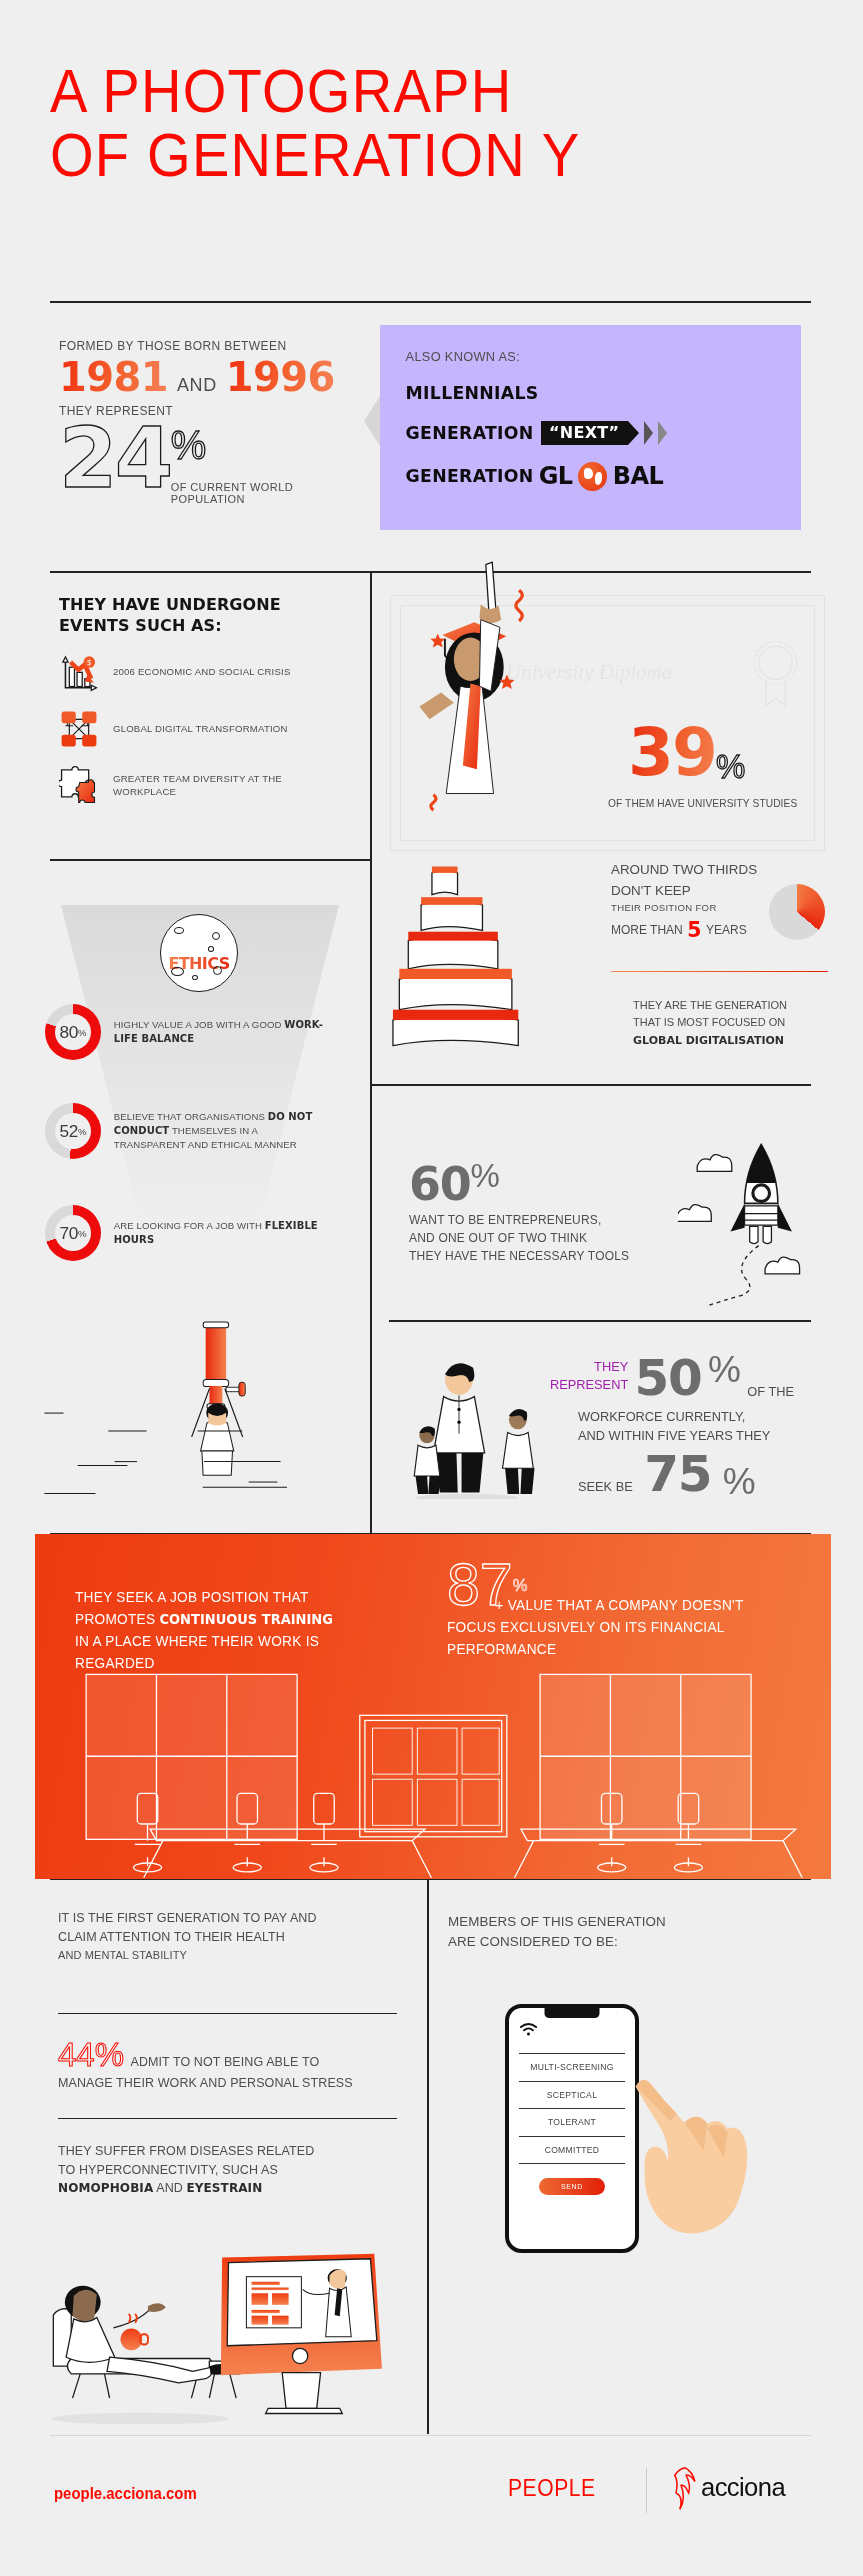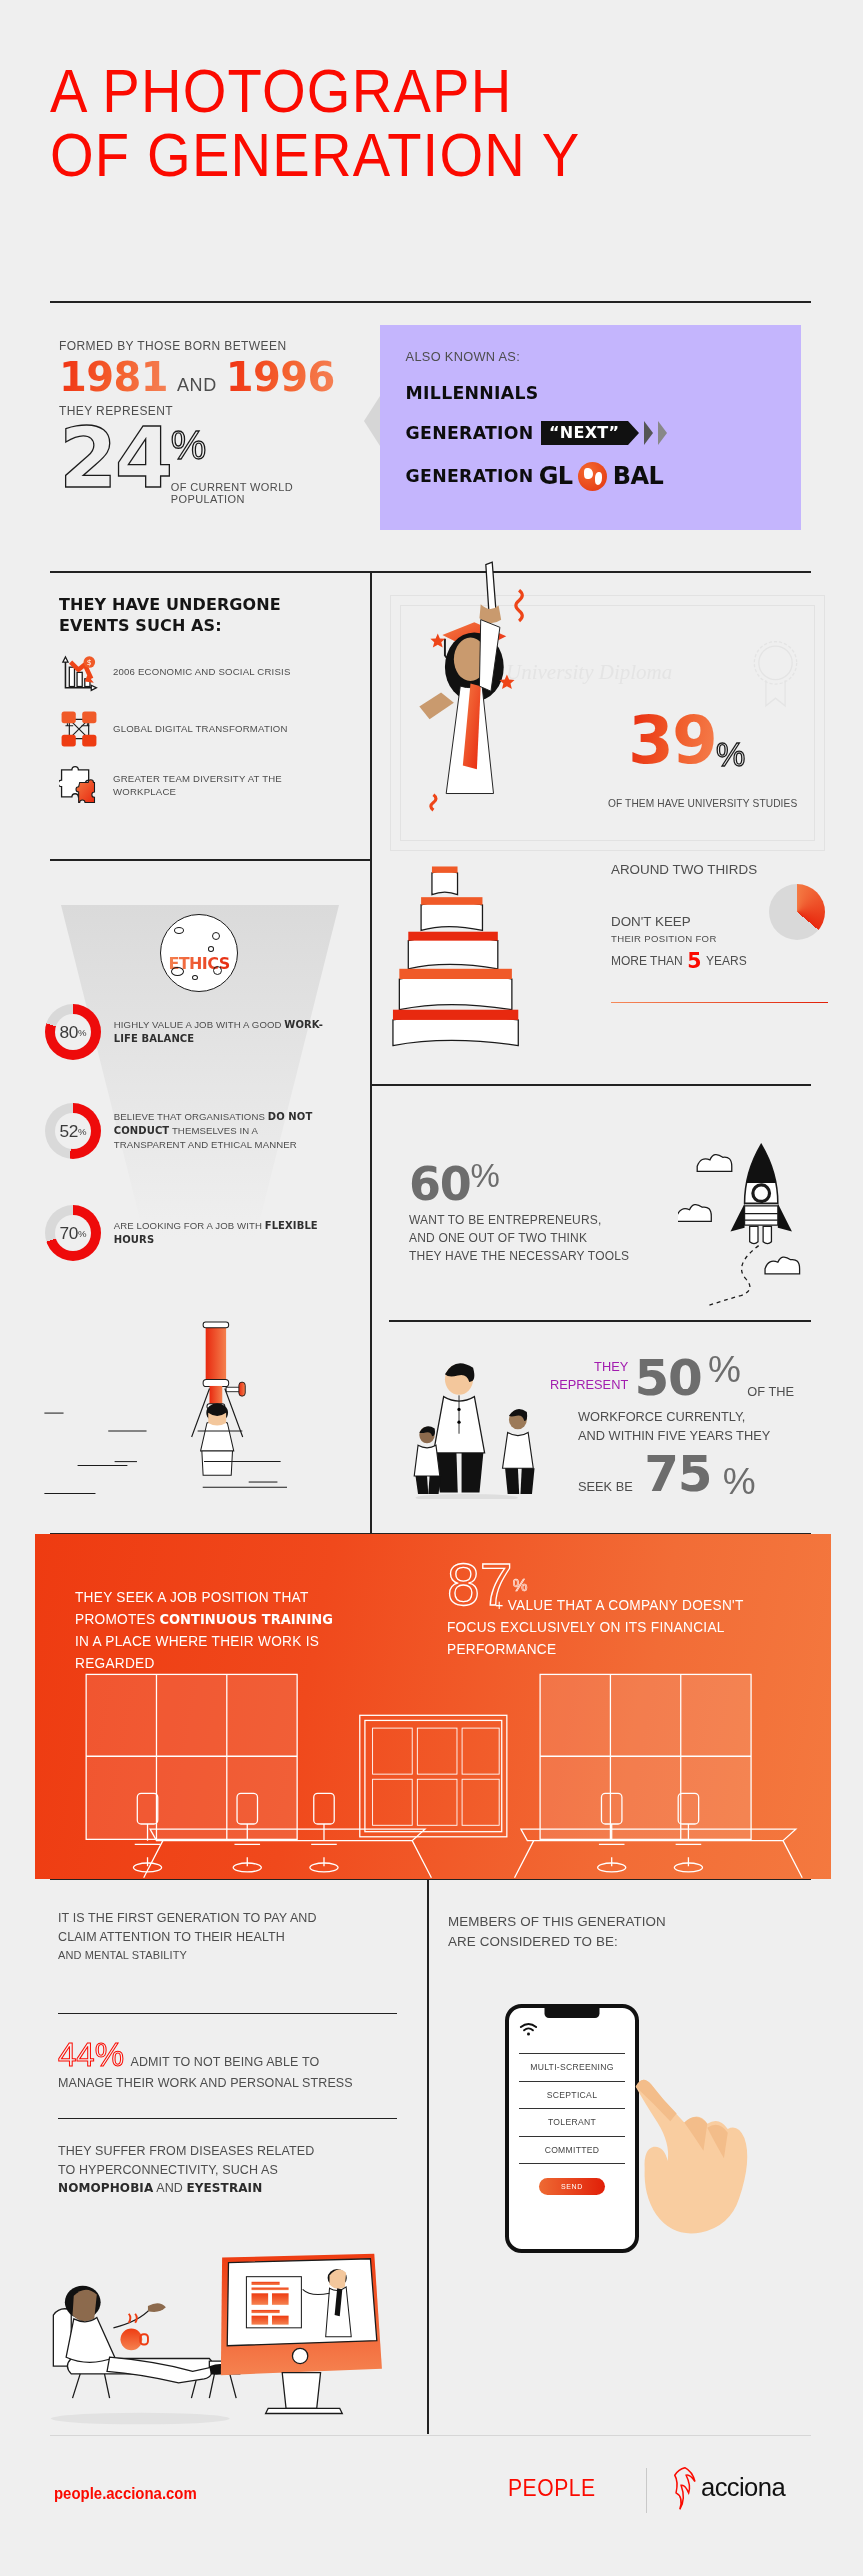--- a/index.html
+++ b/index.html
@@ -301,21 +301,21 @@
           <linearGradient id="cg" x1="0" y1="0" x2="1" y2="1">
             <stop offset="0" stop-color="#f47a43"></stop>
             <stop offset="1" stop-color="#e8290f"></stop>
           </linearGradient>
         </defs>
       <path d="M180 50 q10 8 0 16 q-10 8 0 16 q10 8 0 16" fill="none" stroke="#ee4518" stroke-width="5"></path>
       <path d="M46 370 q8 6 0 12 q-8 6 0 12" fill="none" stroke="#ee4518" stroke-width="5"></path>
       <path d="M56 104 l6 14 l15 1 l-11 10 l4 15 l-14 -8 l-14 8 l4 -15 l-11 -10 l15 -1 Z" fill="#ee4518" transform="scale(0.55) translate(40,110)"></path>
       <path d="M200 220 l5 11 l12 1 l-9 8 l3 12 l-11 -6 l-11 6 l3 -12 l-9 -8 l12 -1 Z" fill="#ee4518" transform="scale(0.7) translate(30,40)"></path>
     </svg>
-    <div style="position:absolute;left:237px;top:106px;display:flex;align-items:flex-end;">
+    <div style="position:absolute;left:237px;top:118px;display:flex;align-items:flex-end;">
       <span class="grad-num">39</span>
       <span class="pct-out" style="margin-bottom:5.1px;">%</span>
     </div>
     <div style="position:absolute;left:217px;top:202px;font-size:10.2px;color:#4d4d4d;letter-spacing:0.1px;">OF THEM HAVE UNIVERSITY STUDIES</div>
   </div>
 
   <svg style="position:absolute;left:384px;top:860px;" width="211" height="192" viewBox="0 0 330 300">
     <g stroke="#1b1b1b" stroke-width="2" fill="#fff">
       <path d="M75 20 q20 -8 40 0 l0 34 q-20 -8 -40 0 Z"></path>
         <rect x="75" y="10" width="40" height="10" fill="#f05a28" stroke="none"></rect>
@@ -325,32 +325,37 @@
         <rect x="38" y="112" width="140" height="14" fill="#e8290f" stroke="none"></rect>
       <path d="M24 186 q76 -16 176 0 l0 48 q-100 -16 -176 0 Z"></path>
         <rect x="24" y="170" width="176" height="16" fill="#f05a28" stroke="none"></rect>
       <path d="M14 250 q86 -16 196 0 l0 40 q-110 -16 -196 0 Z"></path>
         <rect x="14" y="234" width="196" height="16" fill="#e8290f" stroke="none"></rect>
     </g>
   </svg>
 
   <div style="position:absolute;left:611px;top:860px;width:217px;">
     <div style="font-size:13.4px;color:#4d4d4d;line-height:20.5px;">AROUND TWO THIRDS</div>
-    <div style="font-size:13.4px;color:#4d4d4d;line-height:19px;margin-top:31px;">DON'T KEEP</div>
+    <div style="font-size:13.4px;color:#4d4d4d;line-height:19px;">DON'T KEEP</div>
     <div style="font-size:9.6px;color:#4d4d4d;line-height:16.6px;letter-spacing:0.3px;">THEIR POSITION FOR</div>
     <div style="font-size:12px;color:#4d4d4d;display:flex;align-items:center;gap:4.5px;margin-top:1.9px;">
       <span>MORE THAN</span>
       <span style="font-family:'DejaVu Sans',sans-serif;font-weight:bold;font-size:20.5px;color:#fb0a00;">5</span>
       <span>YEARS</span>
     </div>
     <div style="width:100%;height:1.3px;margin-top:29px;background:linear-gradient(90deg,#f58a5a,#e11f08);"></div>
   </div>
   <div style="position:absolute;right:38px;top:884px;width:56px;height:56px;border-radius:50%;
       background:conic-gradient(from 0deg,#f47a43 0deg,#e8290f 130deg,#d9d9d9 130deg 360deg);"></div>
 
+  <div style="position:absolute;left:633px;top:997px;width:192px;">
+    <div style="font-size:11px;color:#4d4d4d;line-height:17.3px;">THEY ARE THE GENERATION</div>
+    <div style="font-size:11px;color:#4d4d4d;line-height:17.3px;">THAT IS MOST FOCUSED ON</div>
+    <div style="font-family:'DejaVu Sans',sans-serif;font-weight:bold;font-size:11px;color:#2f2f2f;line-height:17.3px;">GLOBAL DIGITALISATION</div>
+  </div>
 
   <div class="tri-light"></div>
   <div class="moon">
     <span>ETHICS</span>
     <i class="crater" style="width:10.2px;height:7px;left:12.8px;top:11.5px;"></i>
     <i class="crater" style="width:8.3px;height:8.3px;left:51px;top:16.6px;"></i>
     <i class="crater" style="width:6.4px;height:5.8px;left:47px;top:31px;"></i>
     <i class="crater" style="width:12.8px;height:9px;left:10.2px;top:52px;"></i>
     <i class="crater" style="width:9px;height:9px;left:52px;top:51px;"></i>
     <i class="crater" style="width:5.8px;height:5.1px;left:31px;top:60px;"></i>

